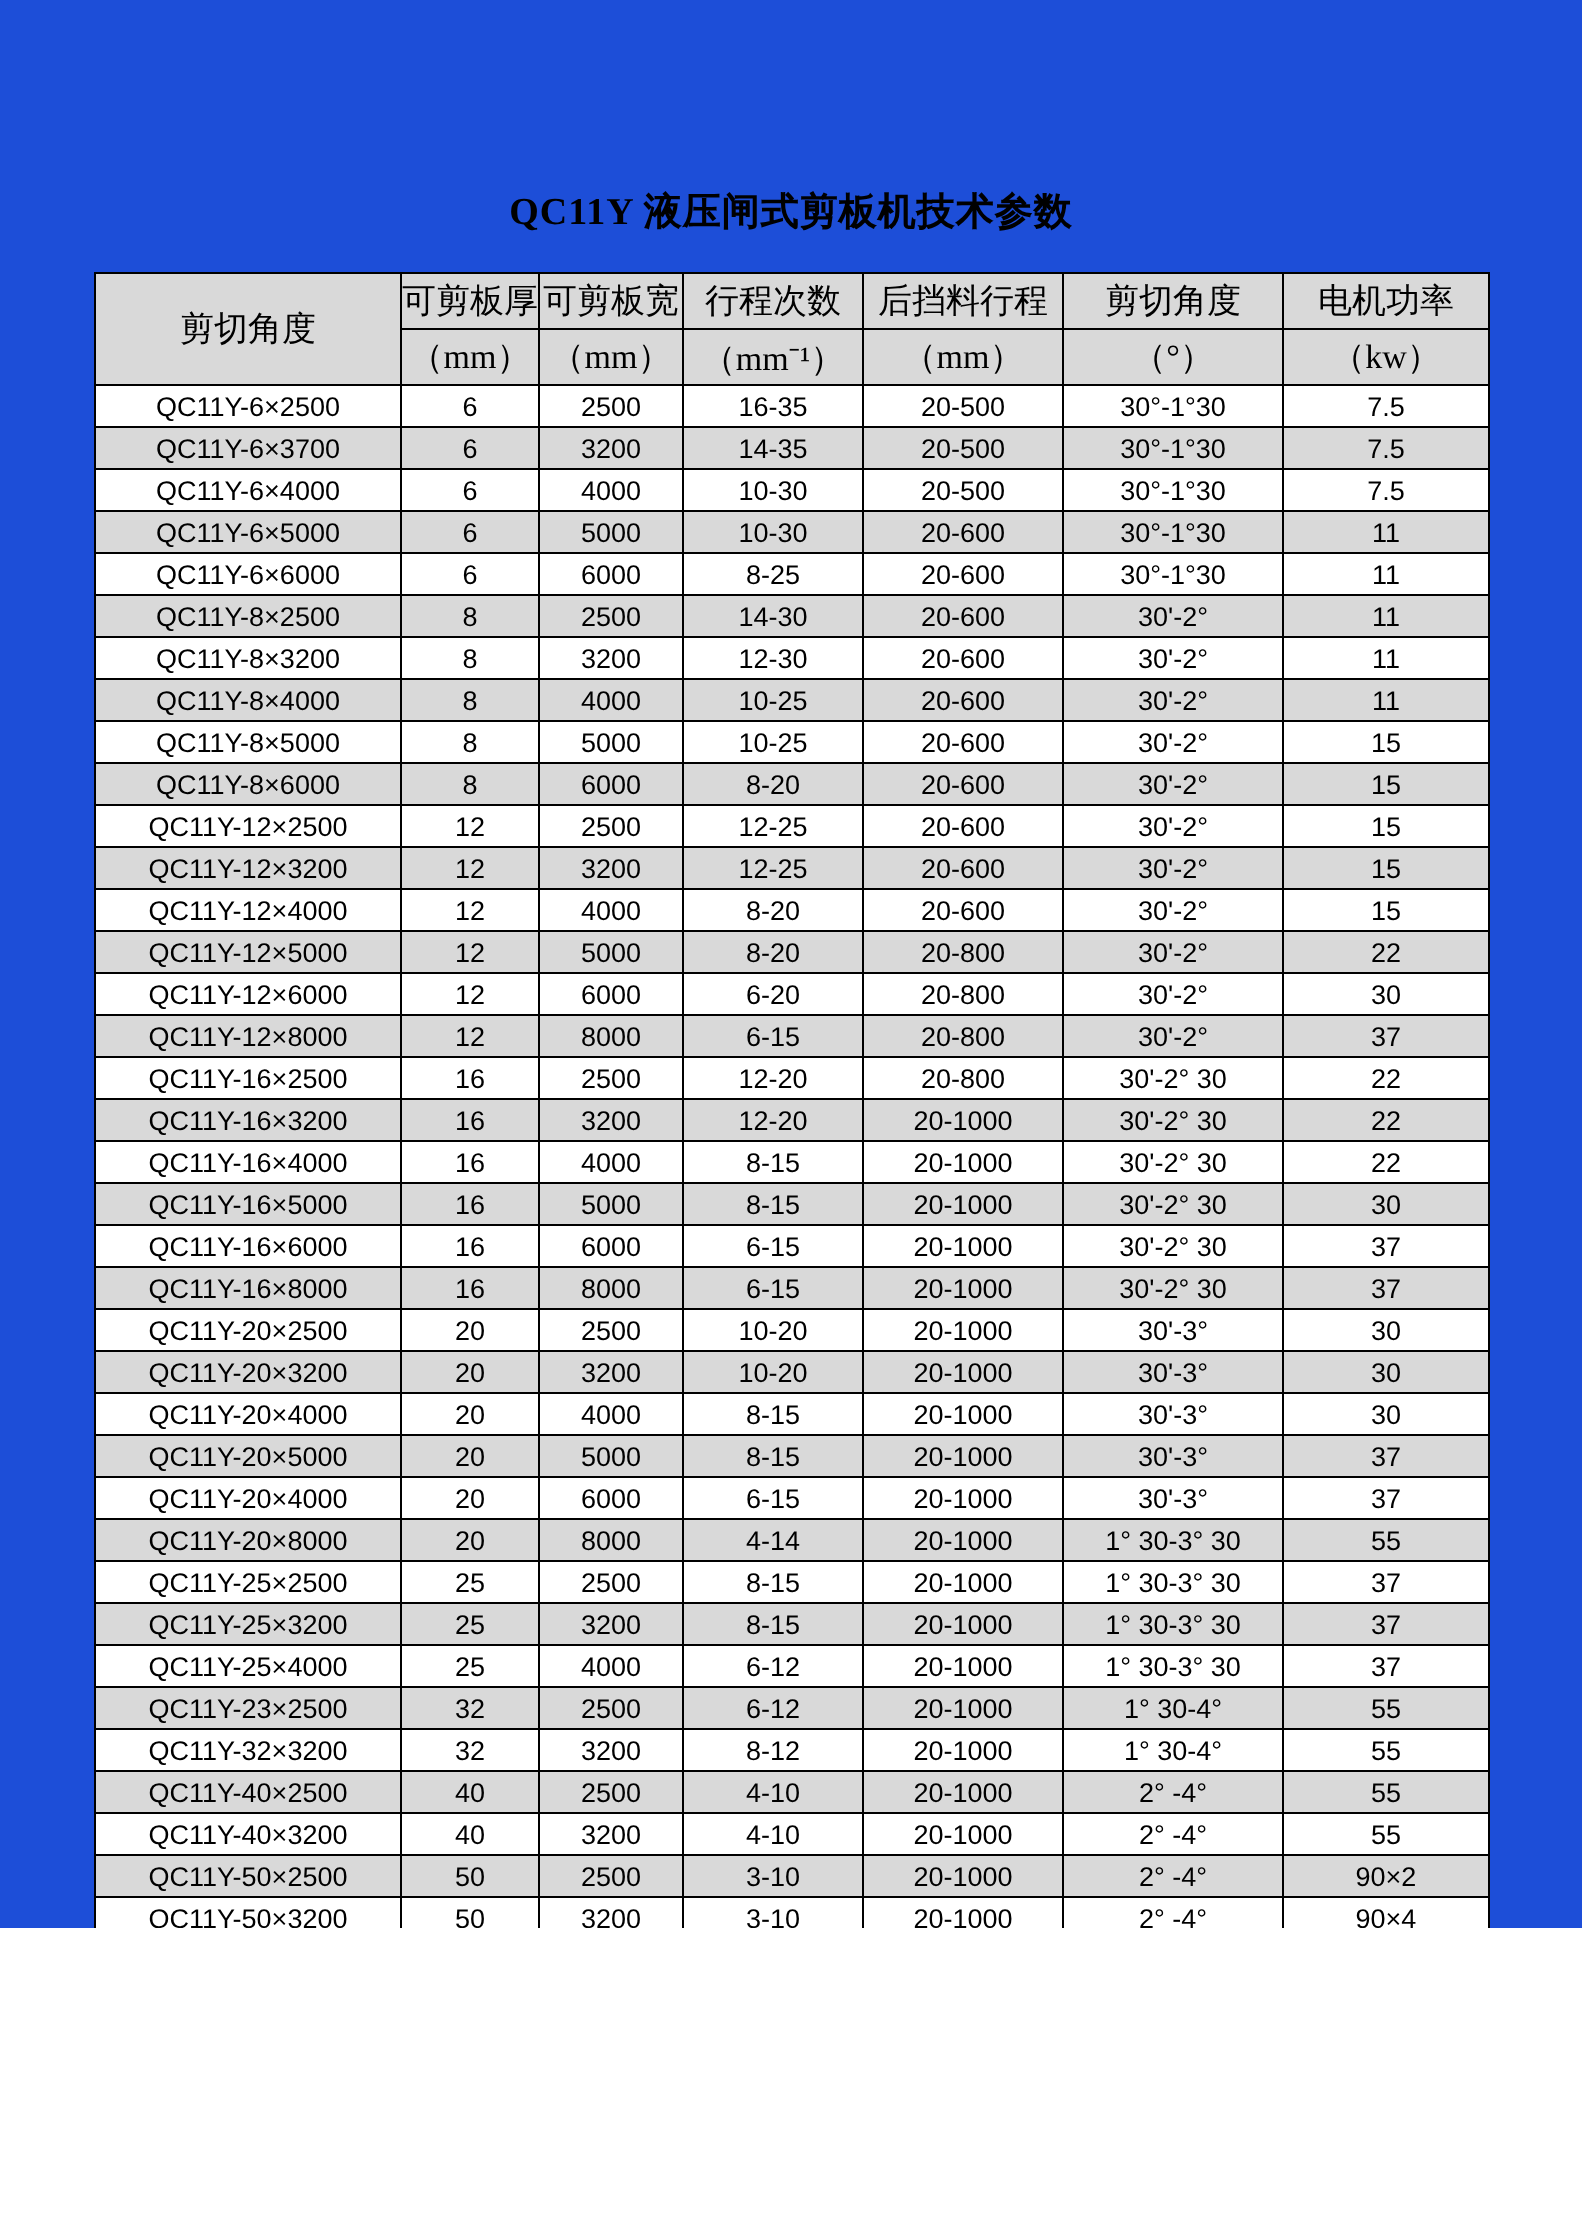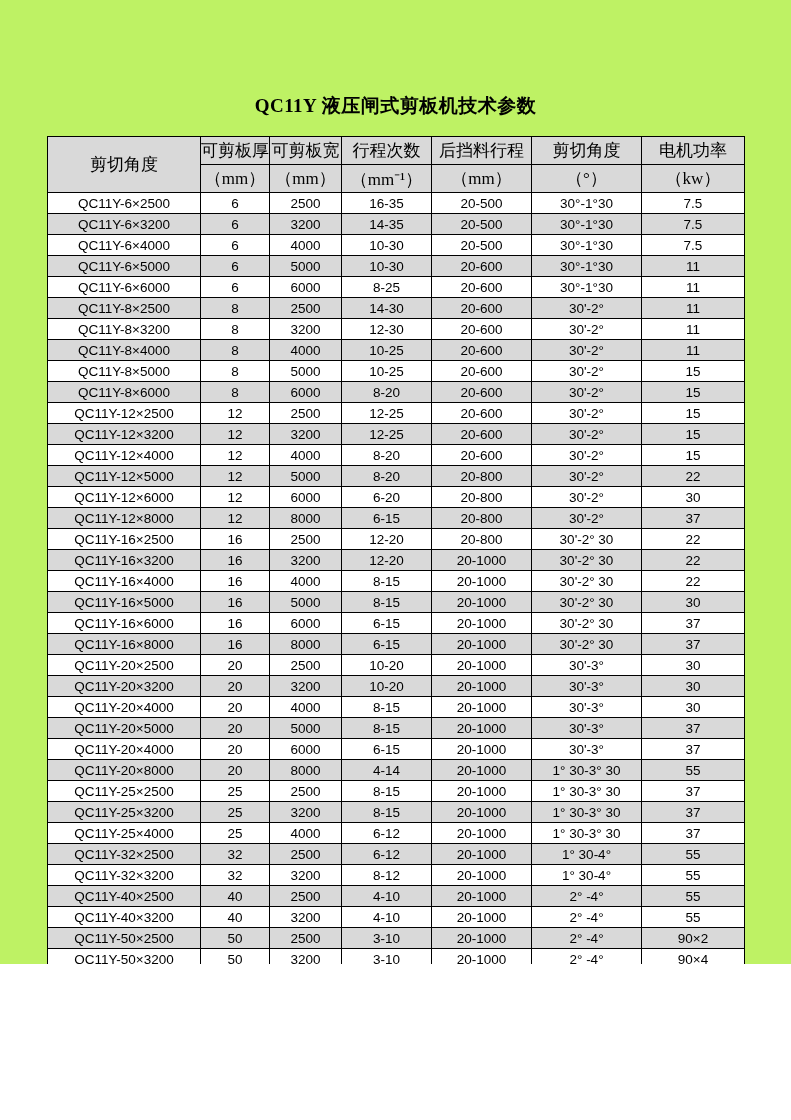--- a/index.html
+++ b/index.html
@@ -4,21 +4,21 @@
 <style>
   html, body {
     margin: 0;
     padding: 0;
     background: #ffffff;
   }
   .page {
     position: relative;
     width: 791px;
     height: 964px;
-    background: #bef264;
+    background: #1d4ed8;
     overflow: hidden;
     font-family: "Liberation Serif", serif;
   }
   .title {
     margin: 0;
     padding-top: 93px;
     text-align: center;
     font-size: 19px;
     font-weight: bold;
     color: #000000;
@@ -104,21 +104,21 @@
         <tr>
           <td>QC11Y-6×2500</td>
           <td>6</td>
           <td>2500</td>
           <td>16-35</td>
           <td>20-500</td>
           <td>30°-1°30</td>
           <td>7.5</td>
         </tr>
         <tr class="alt">
-          <td>QC11Y-6×3200</td>
+          <td>QC11Y-6×3700</td>
           <td>6</td>
           <td>3200</td>
           <td>14-35</td>
           <td>20-500</td>
           <td>30°-1°30</td>
           <td>7.5</td>
         </tr>
         <tr>
           <td>QC11Y-6×4000</td>
           <td>6</td>
@@ -374,21 +374,21 @@
         <tr>
           <td>QC11Y-25×4000</td>
           <td>25</td>
           <td>4000</td>
           <td>6-12</td>
           <td>20-1000</td>
           <td>1° 30-3° 30</td>
           <td>37</td>
         </tr>
         <tr class="alt">
-          <td>QC11Y-32×2500</td>
+          <td>QC11Y-23×2500</td>
           <td>32</td>
           <td>2500</td>
           <td>6-12</td>
           <td>20-1000</td>
           <td>1° 30-4°</td>
           <td>55</td>
         </tr>
         <tr>
           <td>QC11Y-32×3200</td>
           <td>32</td>

